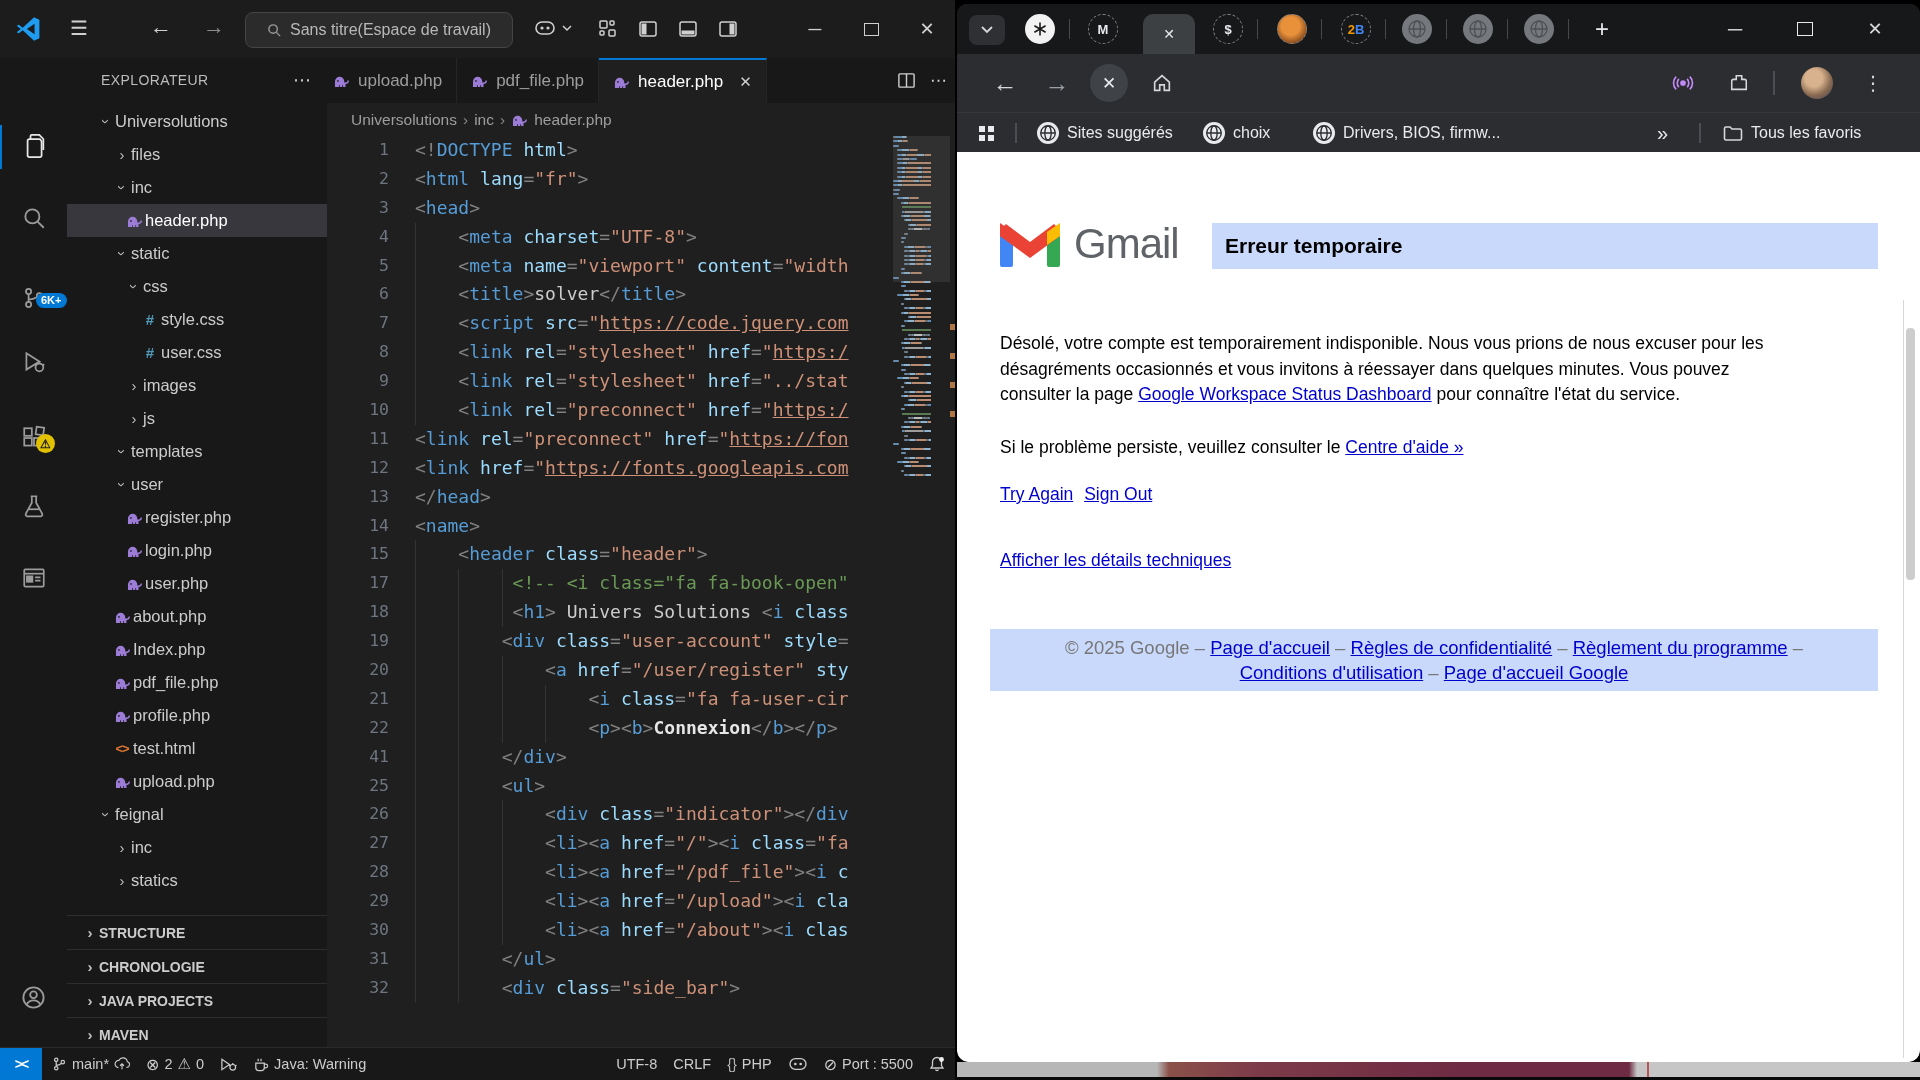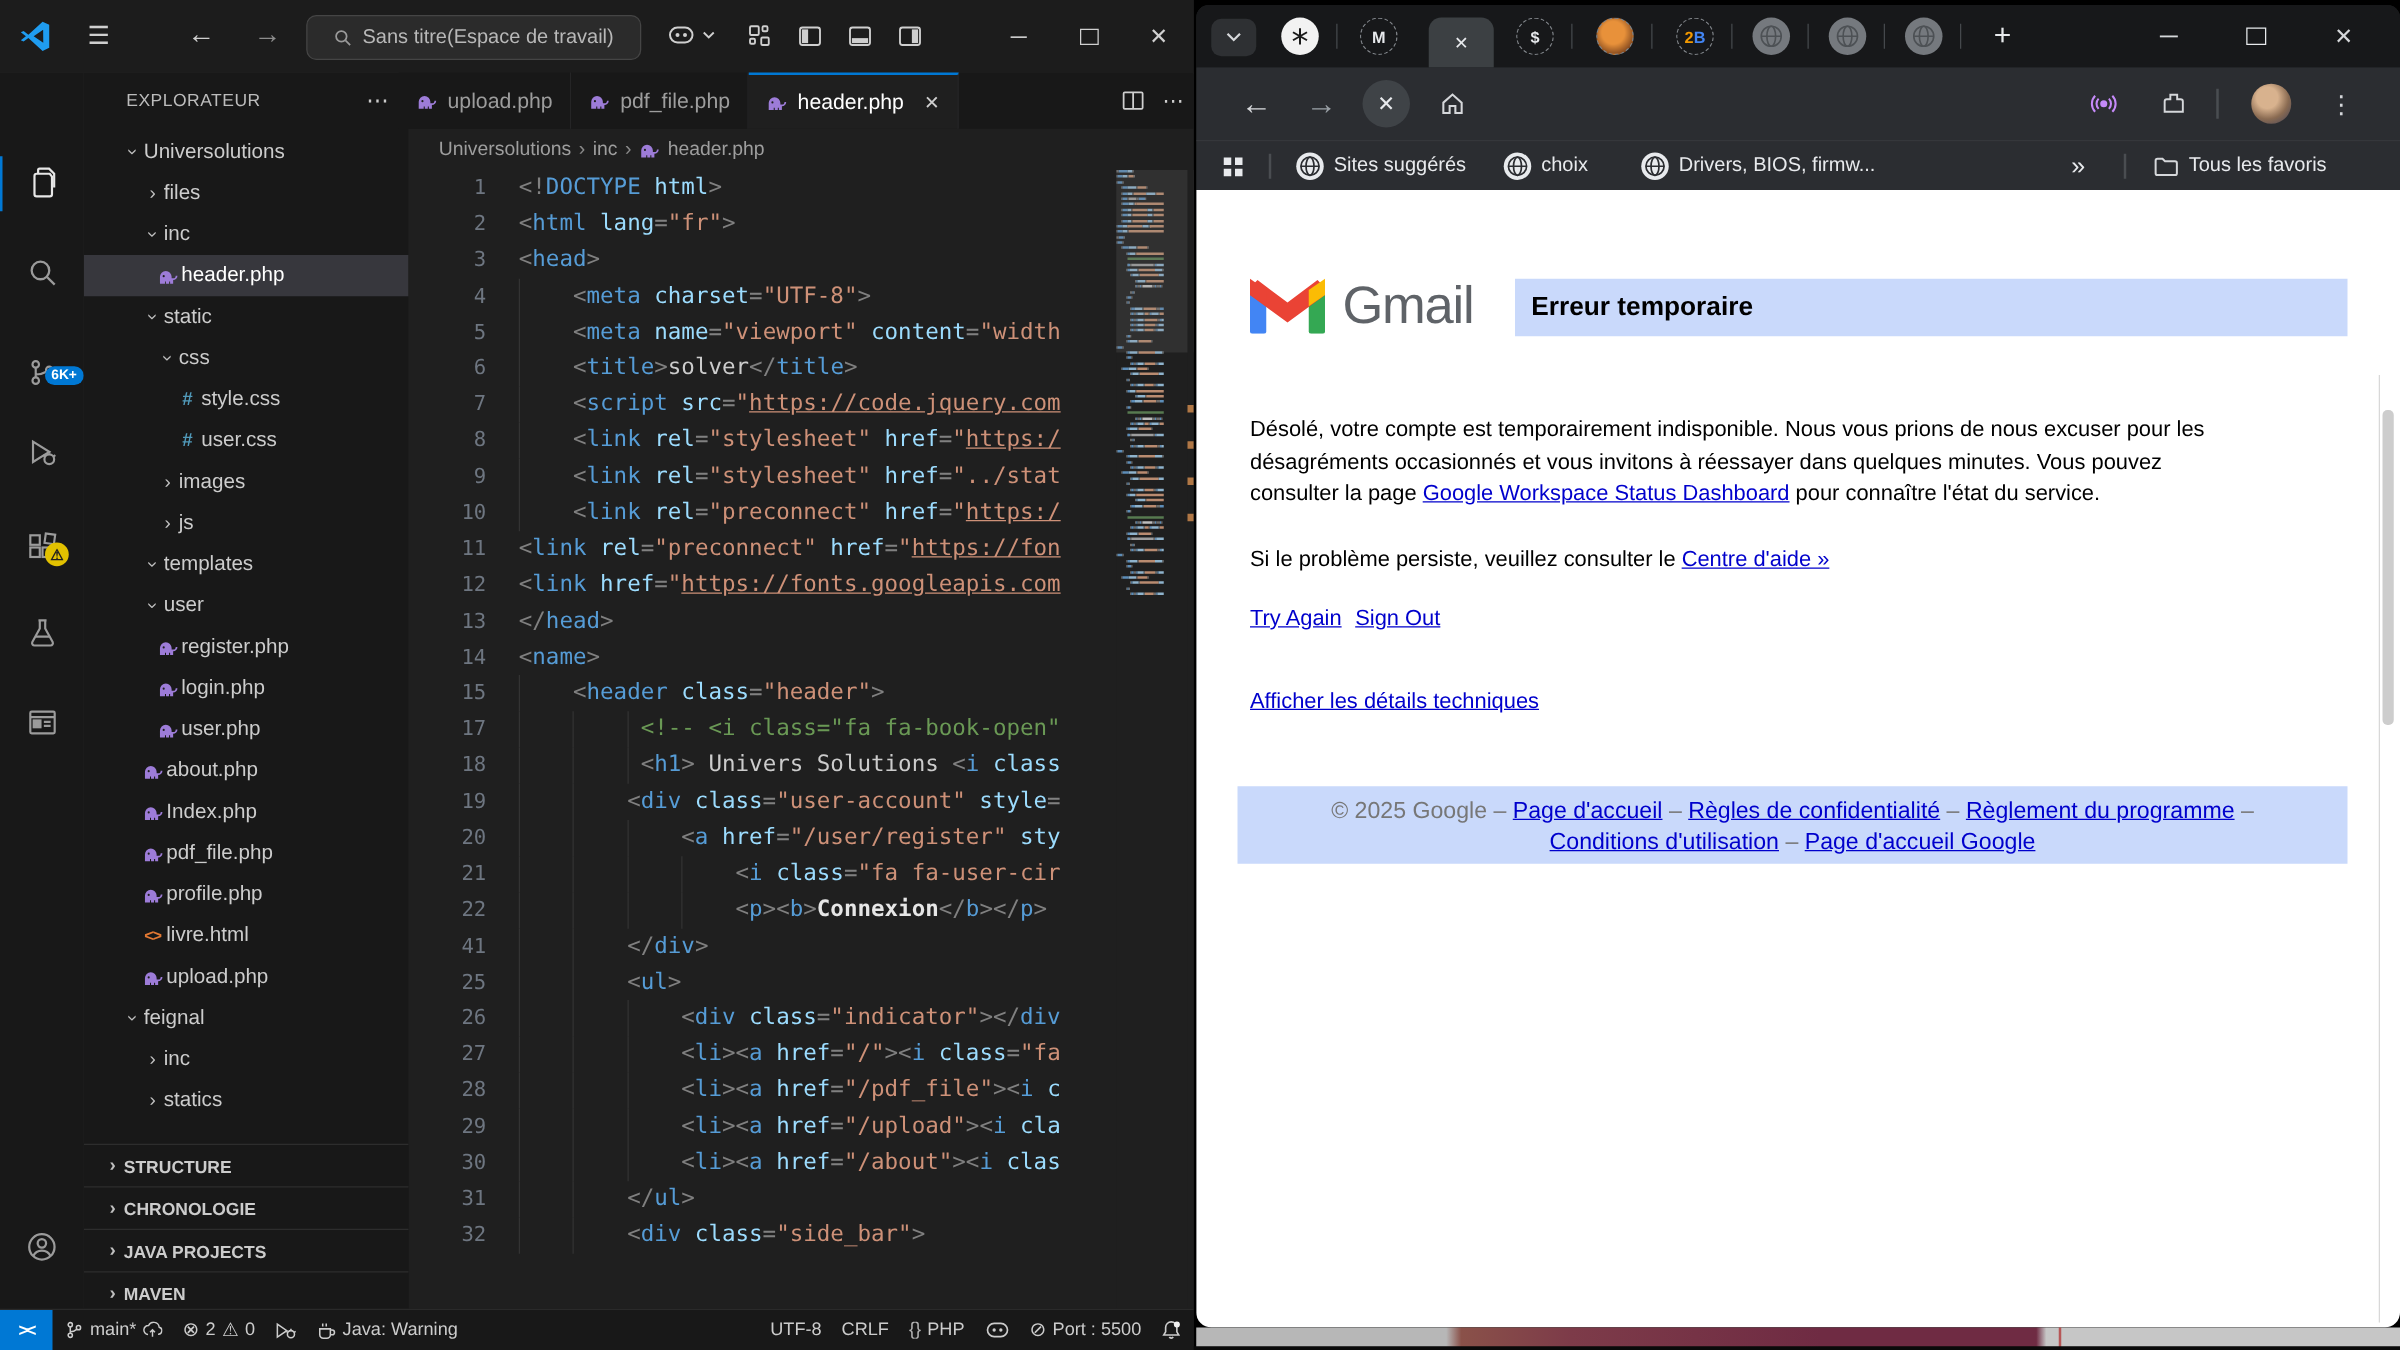--- a/index.html
+++ b/index.html
@@ -338,21 +338,21 @@
               <path fill="#9d7cd8" d="M2 14V8a5 5 0 0 1 10 0v1.2h1.3a2.2 2.2 0 0 0 2.2-2.2H17a3.7 3.7 0 0 1-3.7 3.7V14h-2.6v-2h-.9v2H7.2v-2h-.9v2z"></path>
               <circle cx="5.2" cy="7.4" r=".9" fill="#1f1f1f"></circle>
             </svg>
           </span>
           <span>profile.php</span>
         </div>
         <div class="trow" style="padding-left: 44px;">
           <span class="ficon">
             <span class="htmlico">&lt;&gt;</span>
           </span>
-          <span>livre.html</span>
+          <span>test.html</span>
         </div>
         <div class="trow" style="padding-left: 44px;">
           <span class="ficon">
             <svg width="17" height="14" viewBox="0 0 18 15">
               <path fill="#9d7cd8" d="M2 14V8a5 5 0 0 1 10 0v1.2h1.3a2.2 2.2 0 0 0 2.2-2.2H17a3.7 3.7 0 0 1-3.7 3.7V14h-2.6v-2h-.9v2H7.2v-2h-.9v2z"></path>
               <circle cx="5.2" cy="7.4" r=".9" fill="#1f1f1f"></circle>
             </svg>
           </span>
           <span>upload.php</span>
         </div>

